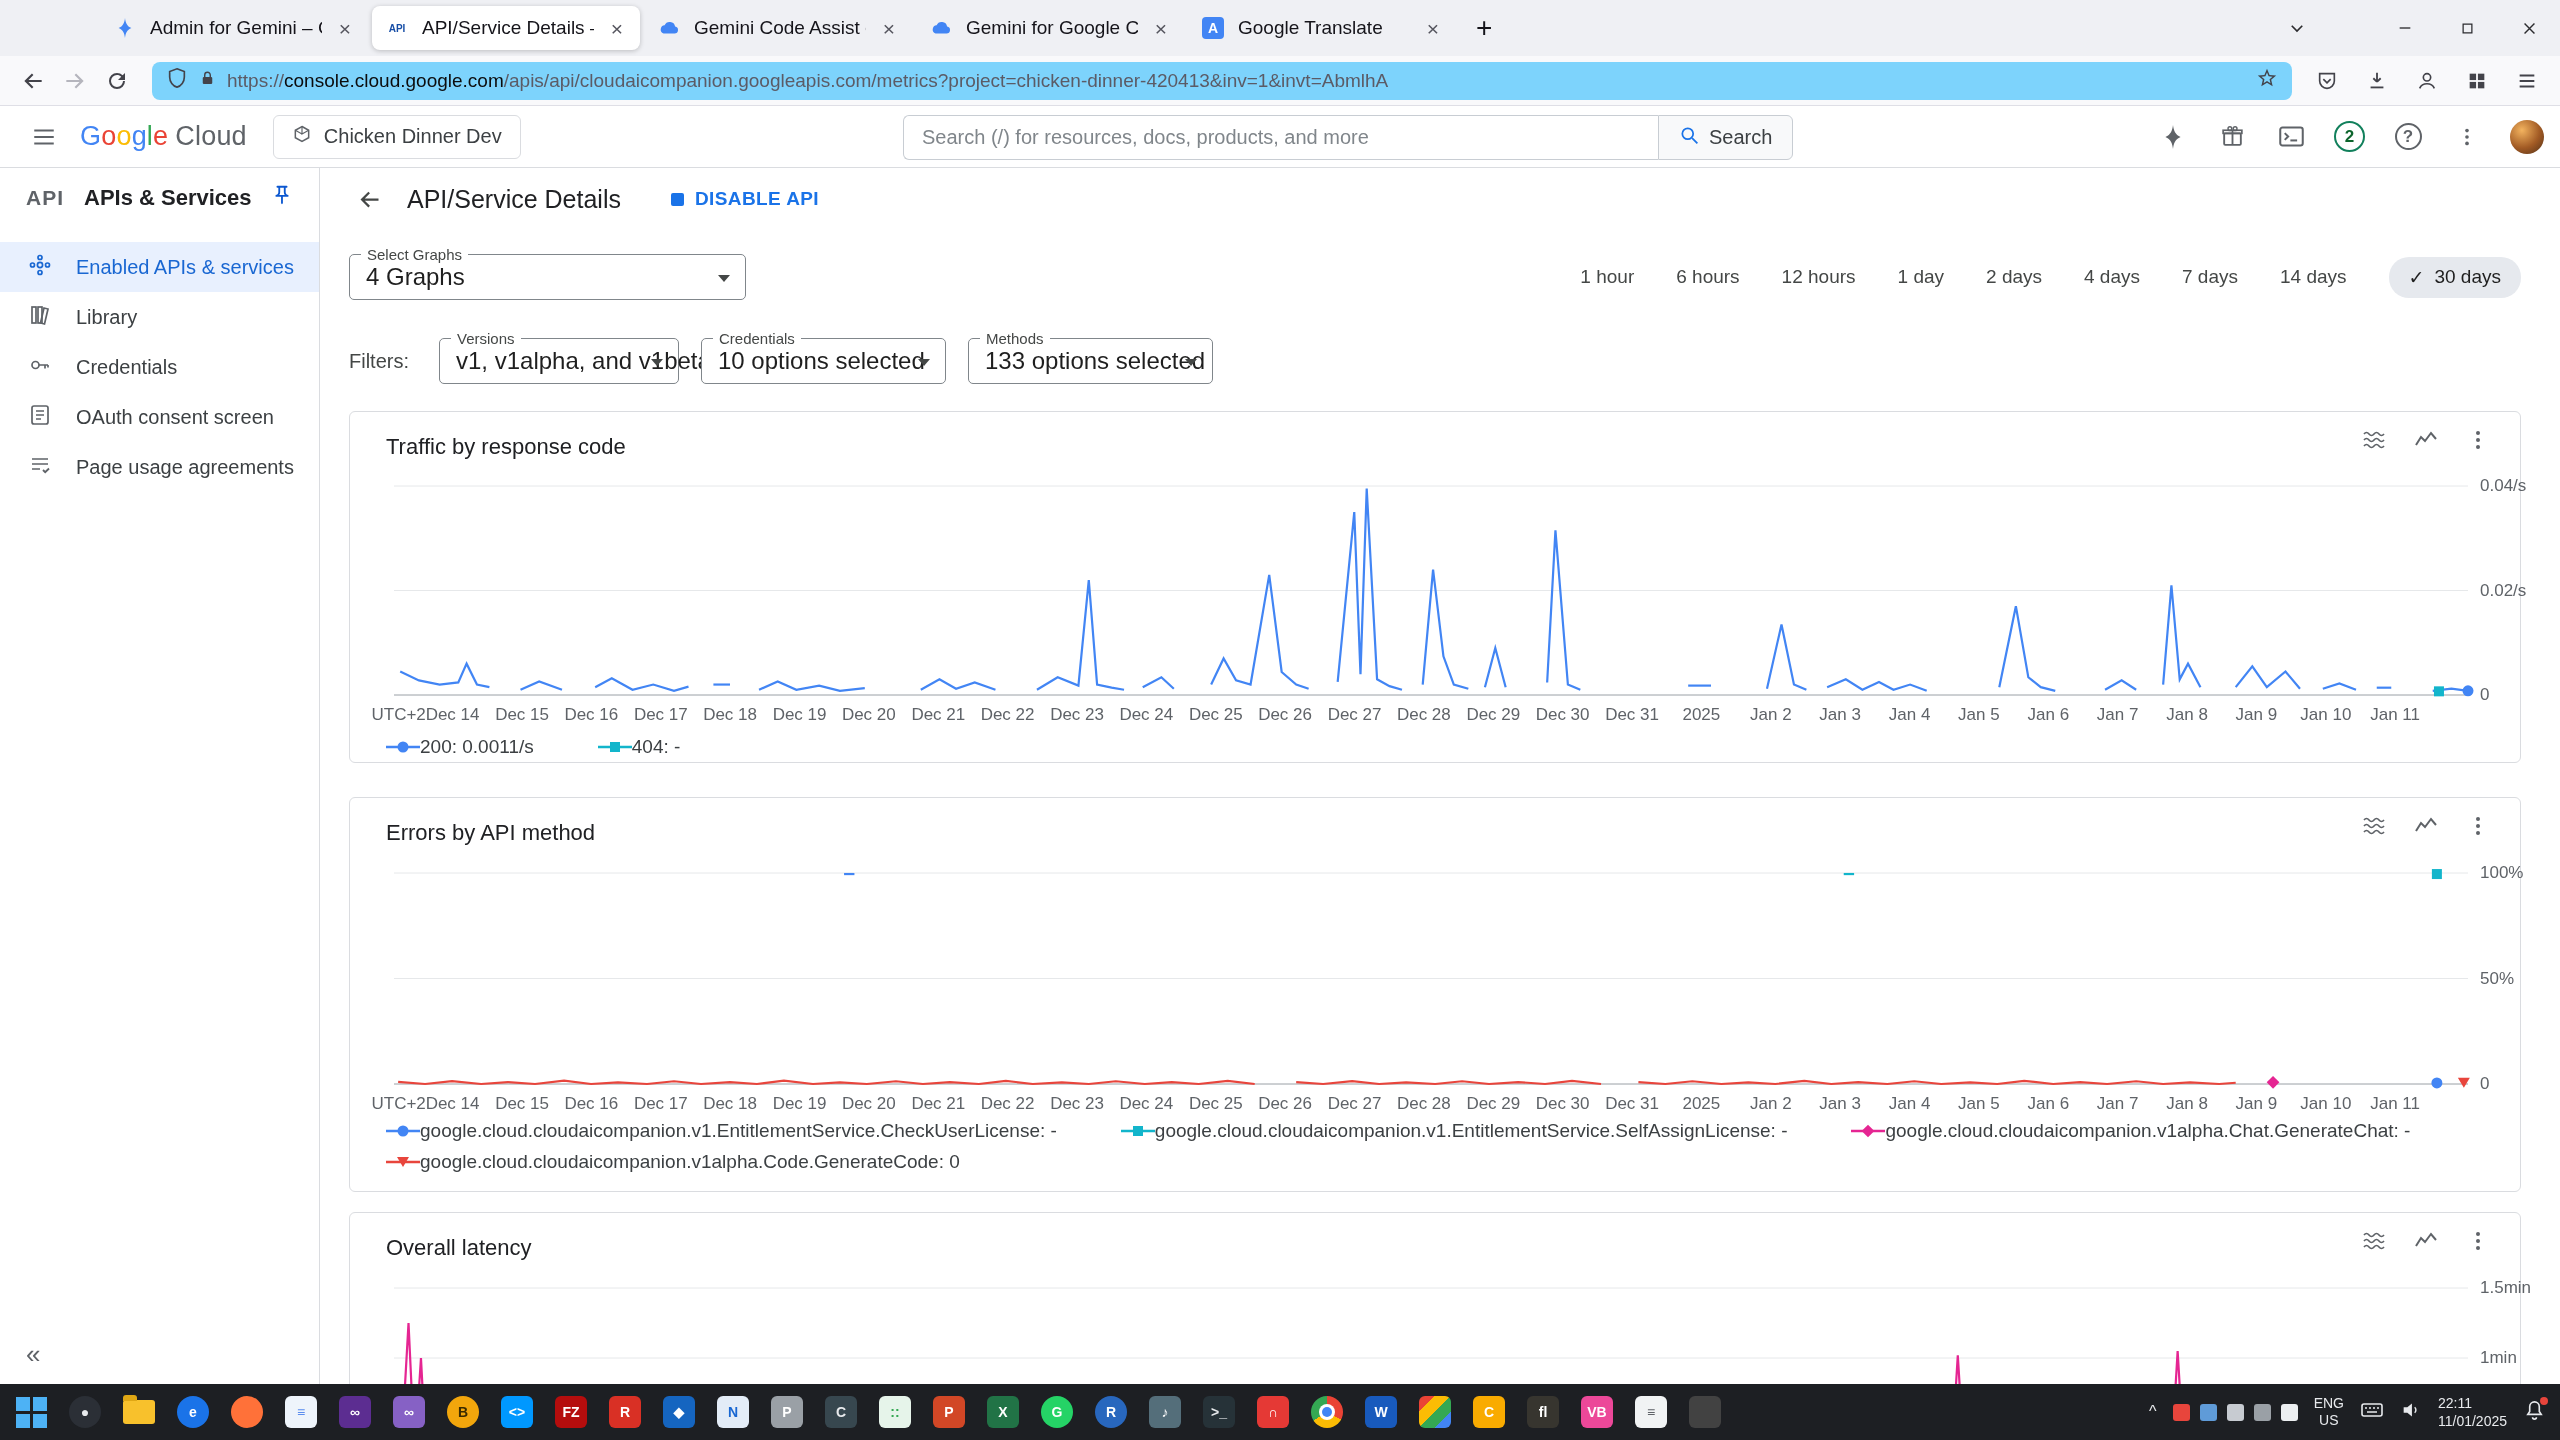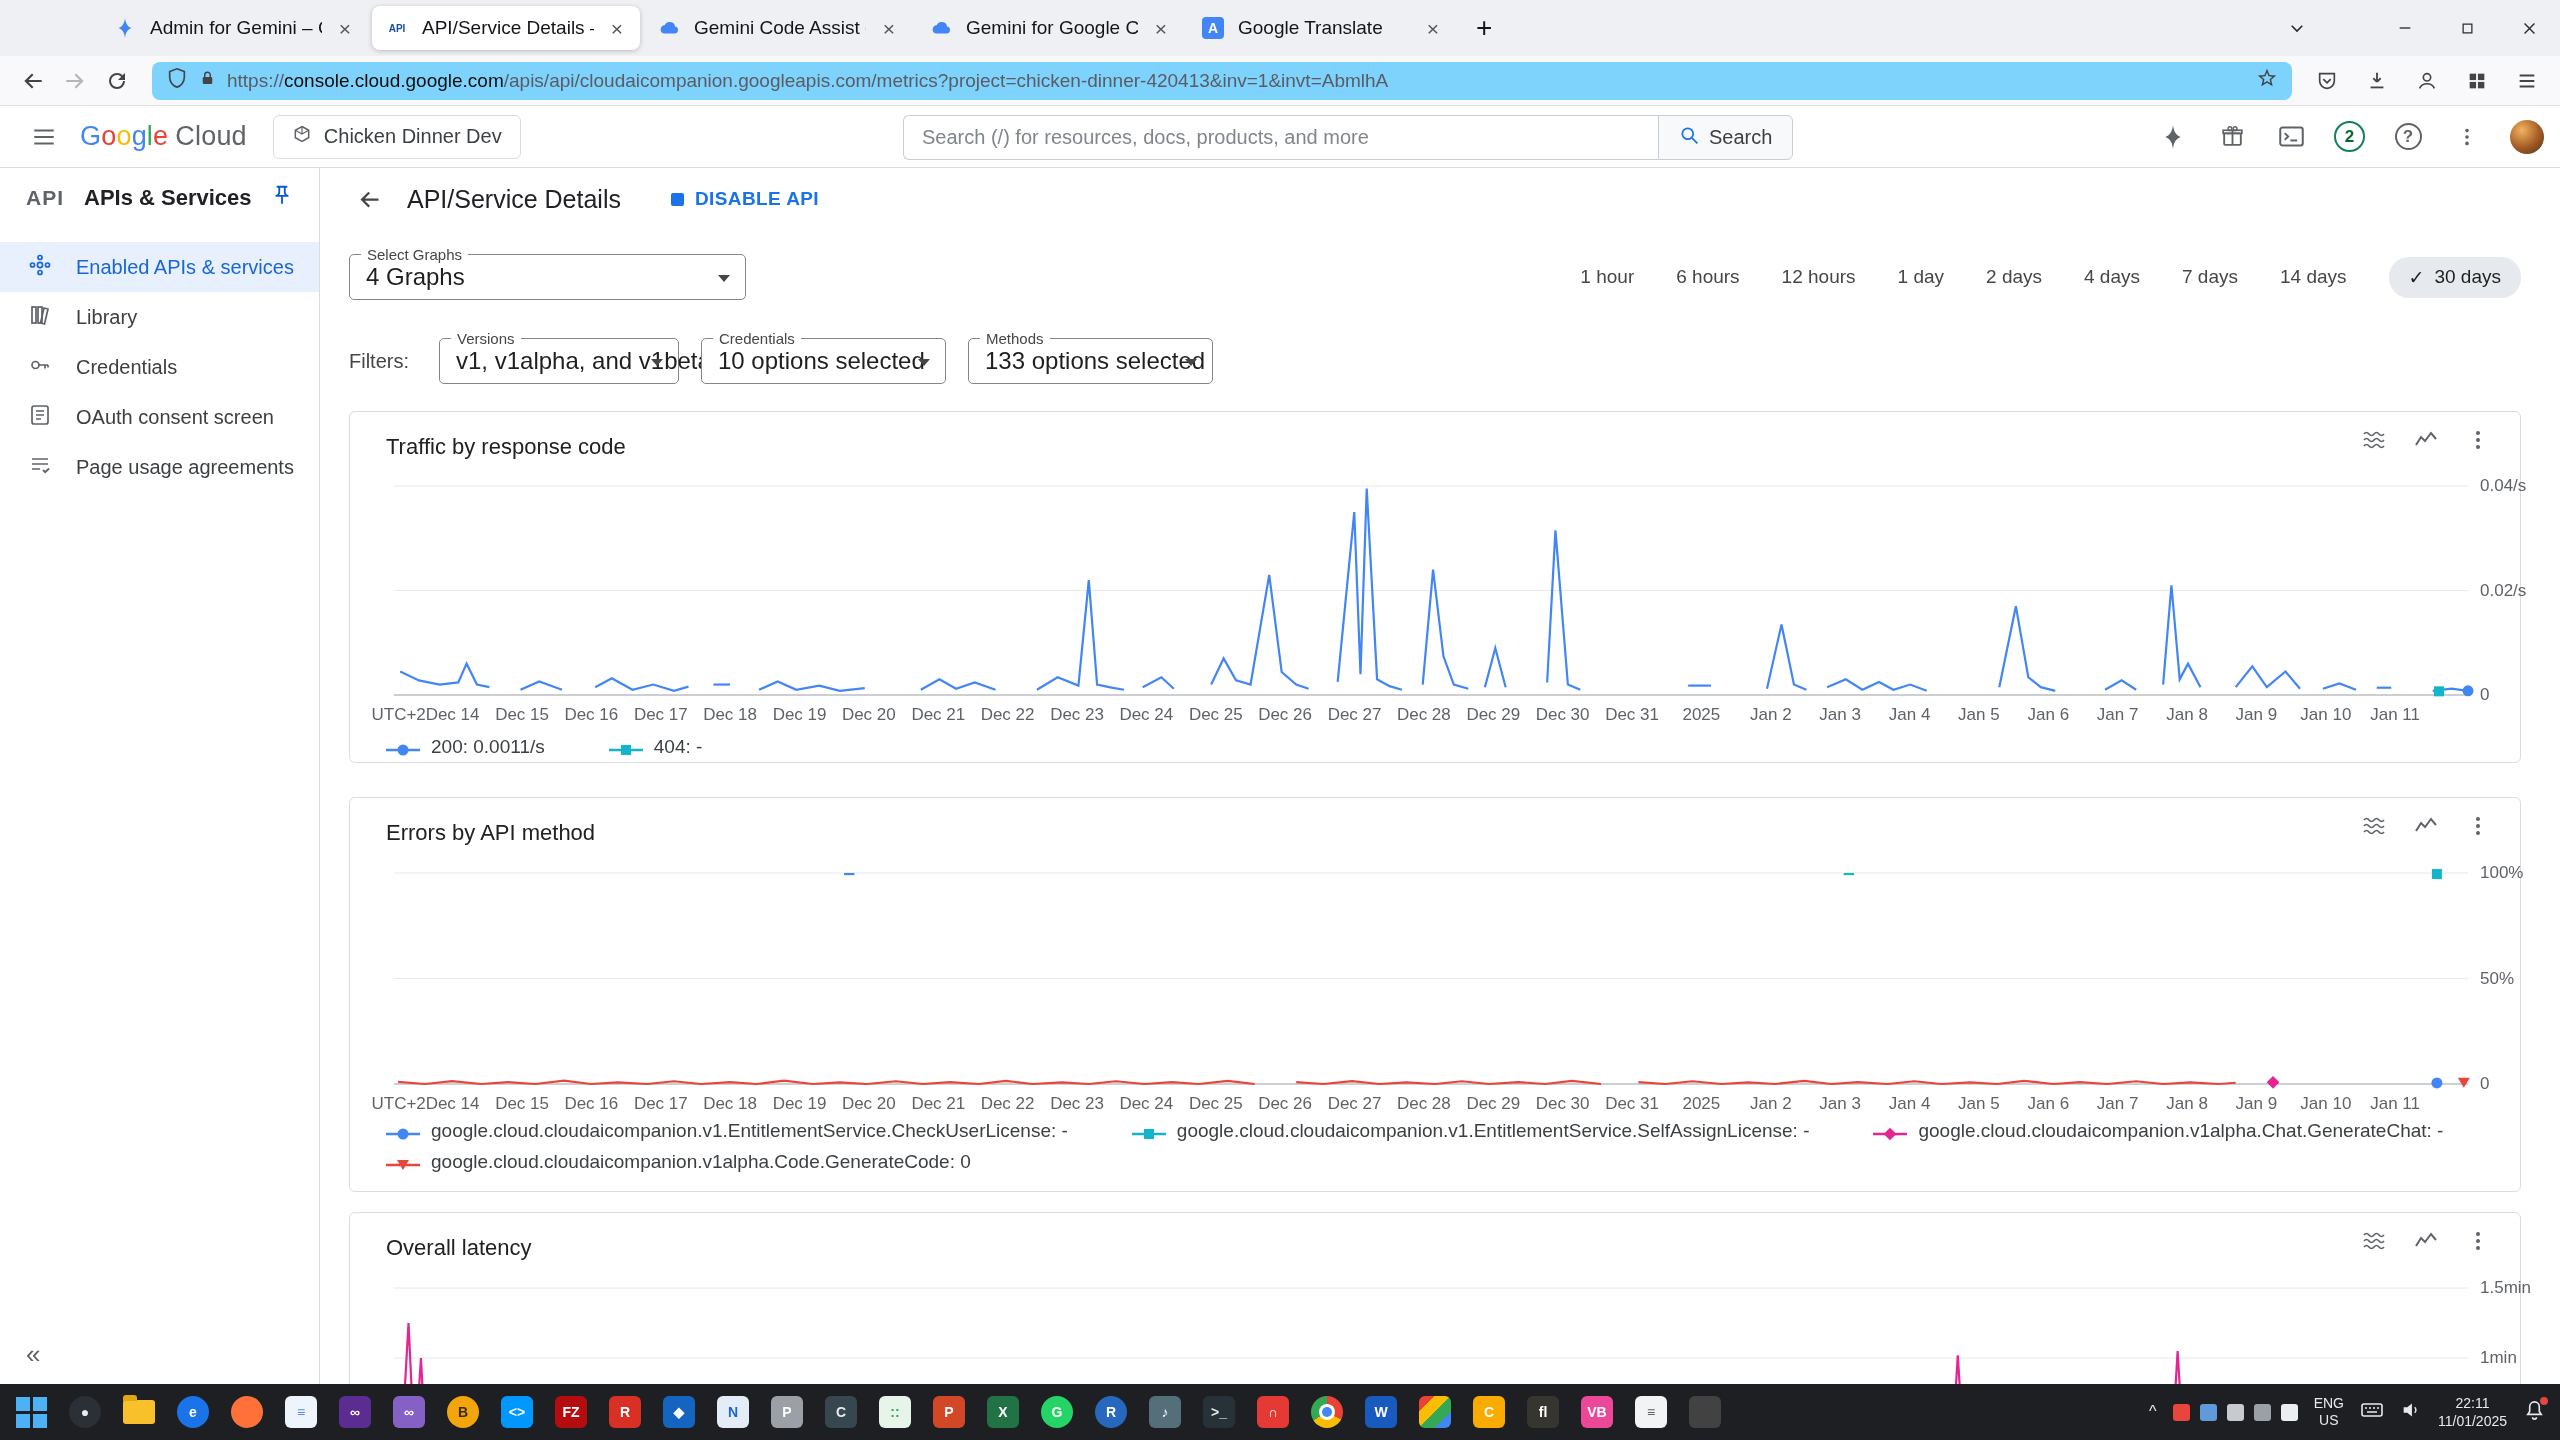--- a/index.html
+++ b/index.html
@@ -80,41 +80,41 @@
   .card{position:relative;margin:27px 39px 0 29px;border:1px solid #dadce0;border-radius:6px;background:#fff;}
   .card-title{position:absolute;top:22px;left:36px;font-size:22px;color:#202124;}
   .card-actions{position:absolute;top:16px;right:30px;display:flex;gap:28px;}
   .plot-wrap{position:absolute;left:44px;width:2074px;}
   .plot-wrap svg{position:absolute;top:0;left:0;overflow:visible;}
   .ylabels{position:absolute;left:2086px;top:0;width:84px;}
   .ylab{position:absolute;font-size:17px;color:#5f6368;white-space:nowrap;}
   .xlabels{position:absolute;left:30px;width:2074px;height:24px;}
   .xlab{position:absolute;transform:translateX(-50%);font-size:17px;color:#5f6368;white-space:nowrap;}
   .legend{position:absolute;left:36px;right:36px;display:flex;flex-wrap:wrap;column-gap:64px;row-gap:9px;font-size:19px;color:#3c4043;}
-  .leg-item{display:flex;align-items:flex-end;gap:11px;white-space:nowrap;}
+  .leg-item{display:flex;align-items:center;white-space:nowrap;}
 
   
   .taskbar{position:absolute;left:0;right:0;bottom:0;height:56px;background:#1d1f23;display:flex;align-items:center;padding-left:8px;}
   .tb-apps{display:flex;align-items:center;gap:8px;}
   .tb-app{width:46px;height:48px;display:flex;align-items:center;justify-content:center;}
   .tile{width:32px;height:32px;border-radius:6px;display:flex;align-items:center;justify-content:center;font-size:14px;font-weight:bold;}
   .tile.round{border-radius:50%;}
   .tb-start{display:grid;grid-template-columns:14px 14px;grid-gap:3px;}
   .tb-start div{width:14px;height:14px;background:#4db2f5;}
   .tb-folder{width:32px;height:24px;background:#f8c12c;border-radius:3px;position:relative;}
   .tb-folder::before{content:"";position:absolute;top:-5px;left:0;width:14px;height:6px;background:#e0a714;border-radius:3px 3px 0 0;}
   .tb-chrome{width:32px;height:32px;border-radius:50%;background:conic-gradient(#ea4335 0 33%,#fbbc04 33% 66%,#34a853 66% 100%);position:relative;}
   .tb-chrome::before{content:"";position:absolute;left:8px;top:8px;width:16px;height:16px;background:#fff;border-radius:50%;}
   .tb-chrome::after{content:"";position:absolute;left:11px;top:11px;width:10px;height:10px;background:#4285f4;border-radius:50%;}
   .tb-photos{width:32px;height:32px;border-radius:6px;background:linear-gradient(135deg,#ea4335 0 25%,#fbbc04 25% 50%,#34a853 50% 75%,#4285f4 75% 100%);}
   .tray{margin-left:auto;display:flex;align-items:center;gap:16px;padding-right:14px;color:#e8eaed;}
   .tray-caret{font-size:16px;color:#e8eaed;}
   .tray-sq{width:17px;height:17px;border-radius:3px;}
   .tray-lang{text-align:center;font-size:14px;line-height:1.25;}
-  .tray-clock{text-align:center;font-size:14px;line-height:1.3;}
+  .tray-clock{text-align:left;font-size:14px;line-height:1.3;}
   .bell-dot{position:absolute;right:-2px;top:-2px;width:8px;height:8px;border-radius:50%;background:#e8453c;}
   .bell-wrap{position:relative;}
 </style>
 </head>
 <body>
 
 <div class="screen">
 
   <div class="tabbar">
     <div class="tabs" id="tabs">

